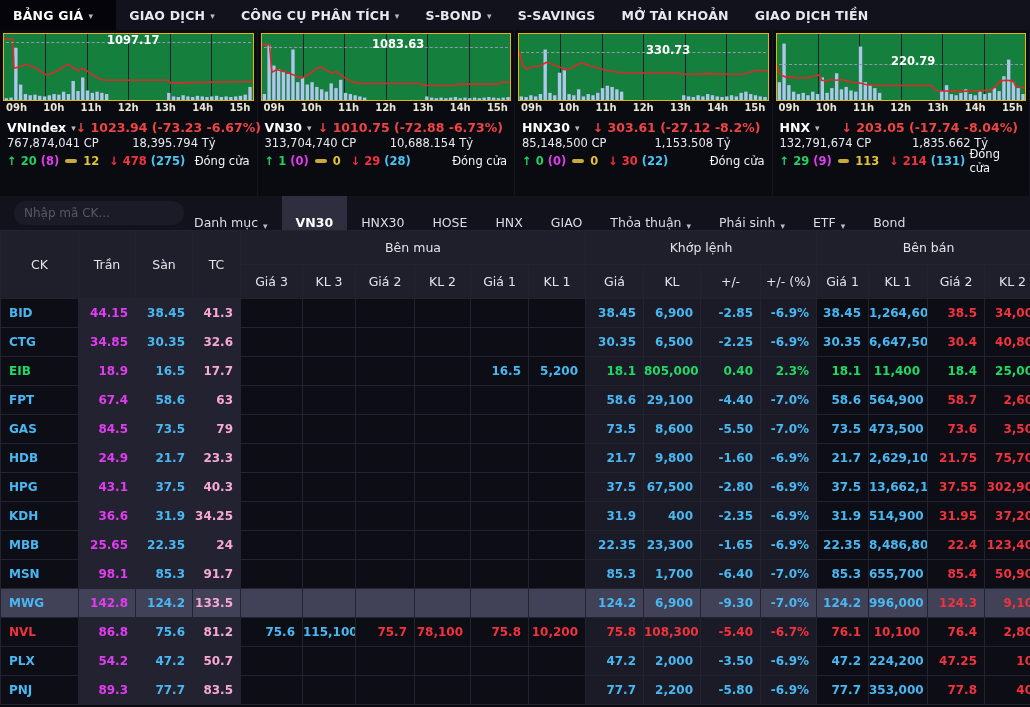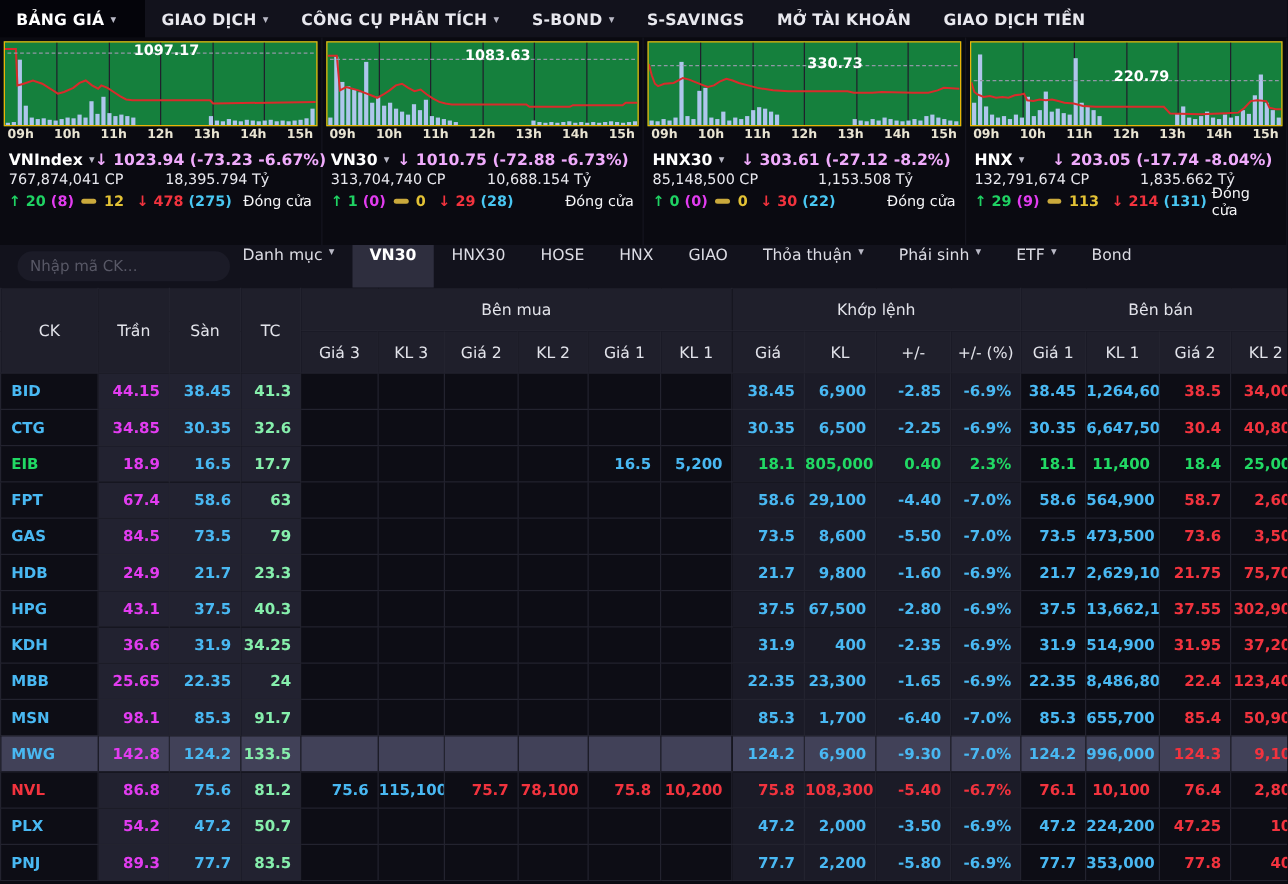--- a/index.html
+++ b/index.html
@@ -20,53 +20,53 @@
   .chart-box svg { position:absolute; inset:0; width:100%; height:100%; }
   .gridline { position:absolute; top:0; bottom:0; width:1px; background:#20202c; }
   .refline { position:absolute; left:2px; right:2px; border-top:1px dashed #9198a6; }
   .peak { position:absolute; transform:translateX(-50%); font-size:11.5px; font-weight:bold;
     color:#ffffff; white-space:nowrap; }
   .hours { height:15px; display:flex; justify-content:space-between; padding:1px 3px 0 3px;
     font-size:10px; font-weight:bold; color:#e9e4d2; }
   .stats { padding:2px 4px 0 4px; font-size:12px; }
   .stat1 { display:flex; align-items:center; height:18px; }
   .idx-name { font-weight:bold; font-size:12.5px; color:#fff; display:flex; gap:5px; align-items:center; cursor:pointer; }
-  .idx-quote { margin-left:auto; margin-right:4px; color:#f0abfc; font-weight:bold; font-size:12.5px; white-space:nowrap; }
+  .idx-quote { margin-left:auto; margin-right:4px; color:#ef4444; font-weight:bold; font-size:12.5px; white-space:nowrap; }
   .stat2 { display:flex; height:16px; color:#e9e9ef; font-size:11.5px; }
   .stat2 .turnover { margin-left:auto; margin-right:34px; }
   .stat3 { display:flex; align-items:center; height:18px; gap:4px; font-size:11.5px; font-weight:bold; }
   .up { color:#1fd263; } .ceil { color:#e23cf0; } .flat-n { color:#e3c235; }
   .down { color:#f2333e; } .floor-n { color:#49c7f2; }
   .flat-dash { display:inline-block; width:12px; height:4px; border-radius:2px; background:#caa93c; margin:0 2px; }
   .session { margin-left:auto; color:#f5f5f7; font-weight:normal; }
 
   
   .tabbar { height:34px; background:#12121c; display:flex; align-items:stretch; }
   .searchwrap { display:flex; align-items:center; gap:6px; padding:0 8px; width:180px; }
   .search-pill { flex:1; height:24px; background:#1b1b27; border:none; border-radius:13px;
     color:#86efac; font-size:12px; padding:0 10px; outline:none; font-family:inherit; }
   .search-pill::placeholder { color:#585866; }
   .tabs { display:flex; align-items:stretch; flex:1; }
-  .tab { display:flex; align-items:flex-start; gap:5px; padding:0 14px; font-size:12.5px;
+  .tab { display:flex; align-items:flex-end; gap:5px; padding:0 14px; font-size:12.5px;
     color:#dcdce4; white-space:nowrap; cursor:pointer; }
   .tab.active { background:#2e2e3e; color:#ffffff; font-weight:bold; }
 
   
   .tablewrap { width:1030px; overflow:hidden; }
   table { table-layout:fixed; width:1040px; border-collapse:collapse; }
   th,td { border:1px solid #23232f; overflow:hidden; white-space:nowrap; }
   thead th { background:#1f1f2b; color:#e2e3ea; font-weight:normal; font-size:12.5px; height:34px; }
   tbody td { height:29px; font-size:12px; font-weight:bold; text-align:right; padding-right:7px;
     background:#0d0d15; }
   tbody td.ck { text-align:left; padding-left:8px; cursor:pointer; }
   tbody td.ref { background:#222230; }
   tbody td.kl { background:#1b1b27; }
   td.gb, th.gb { border-left:1px solid #3a3a4c; }
   tr.hl td { background:#414158 !important; }
-  .m { color:#e23cf0; } .c { color:#49b8f2; } .y { color:#86efac; }
+  .m { color:#e23cf0; } .c { color:#49b8f2; } .y { color:#f9a8d4; }
   .g { color:#21d964; } .r { color:#f2333e; }
 </style>
 </head>
 <body>
 
 <nav class="topnav" id="topnav">
     <div class="nav-item active">
       <span>BẢNG GIÁ</span>
       <span class="caret">▾</span>
     </div>

